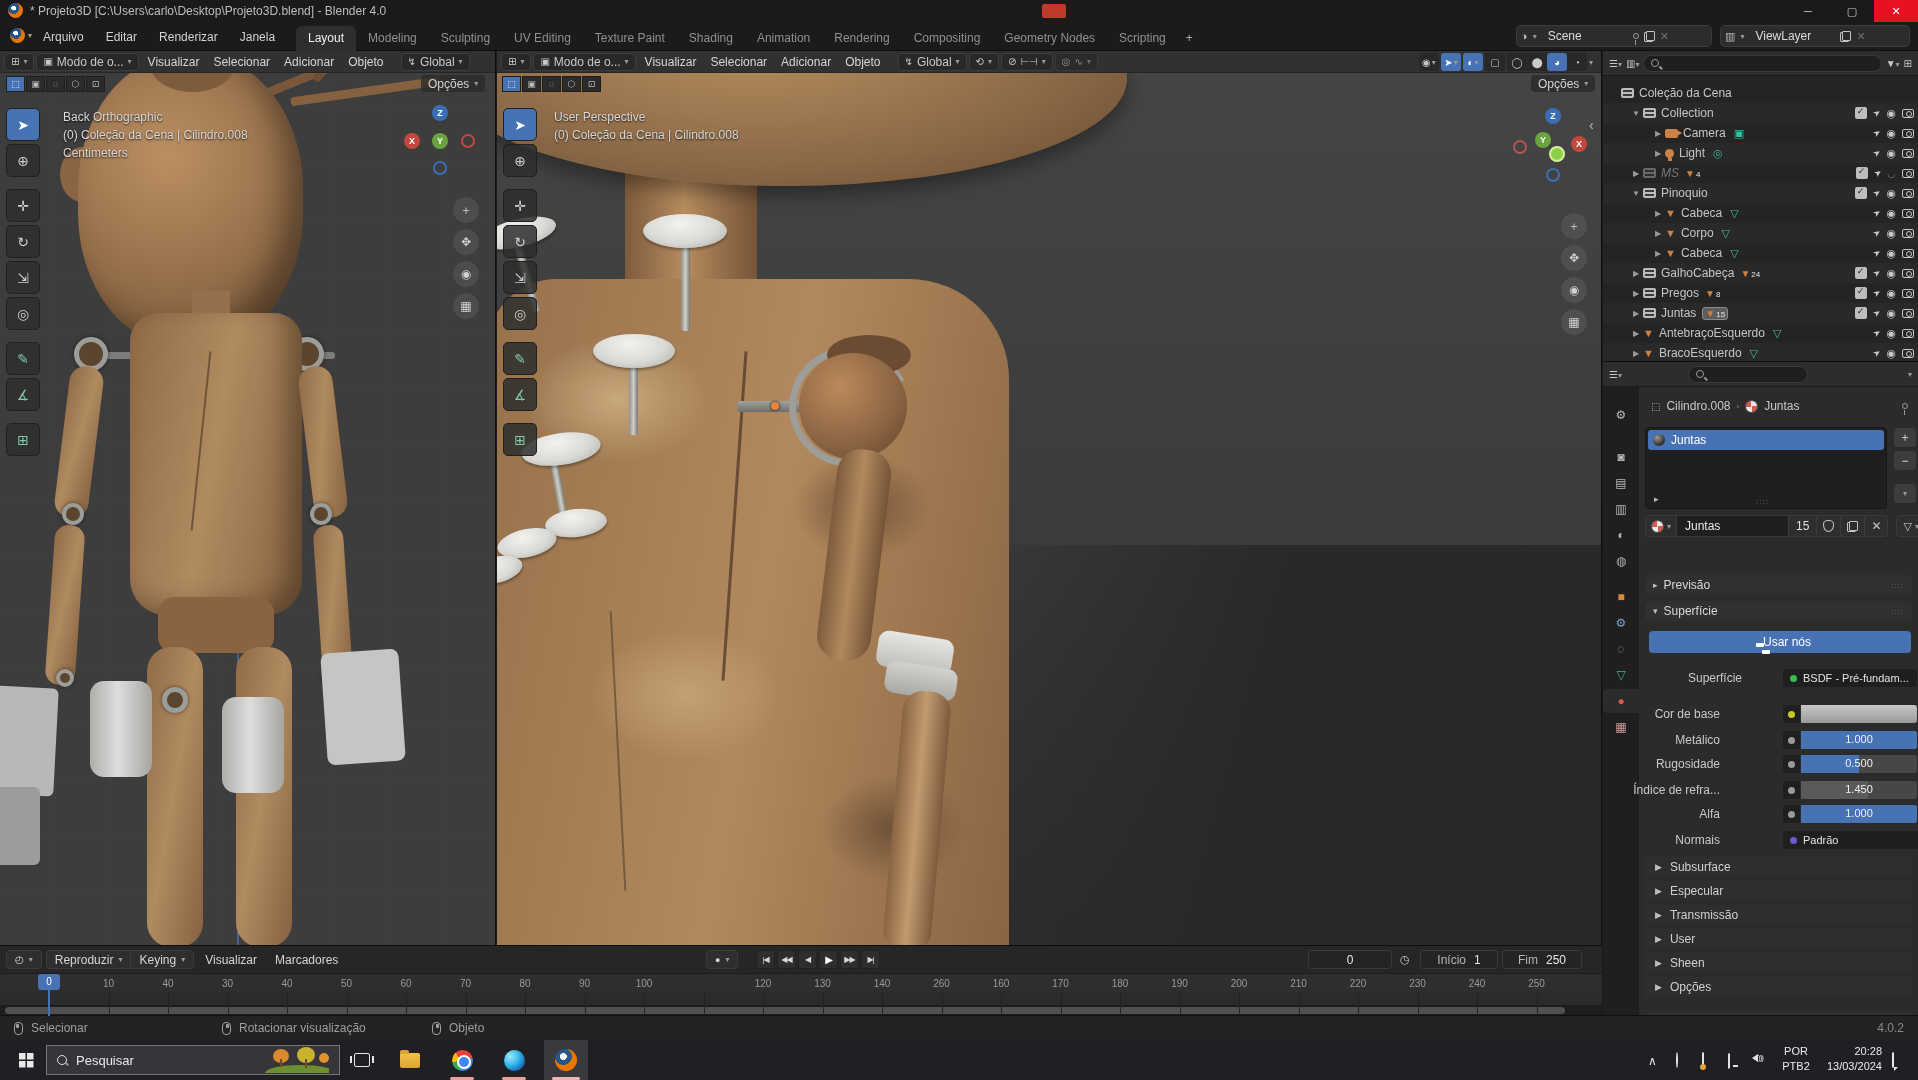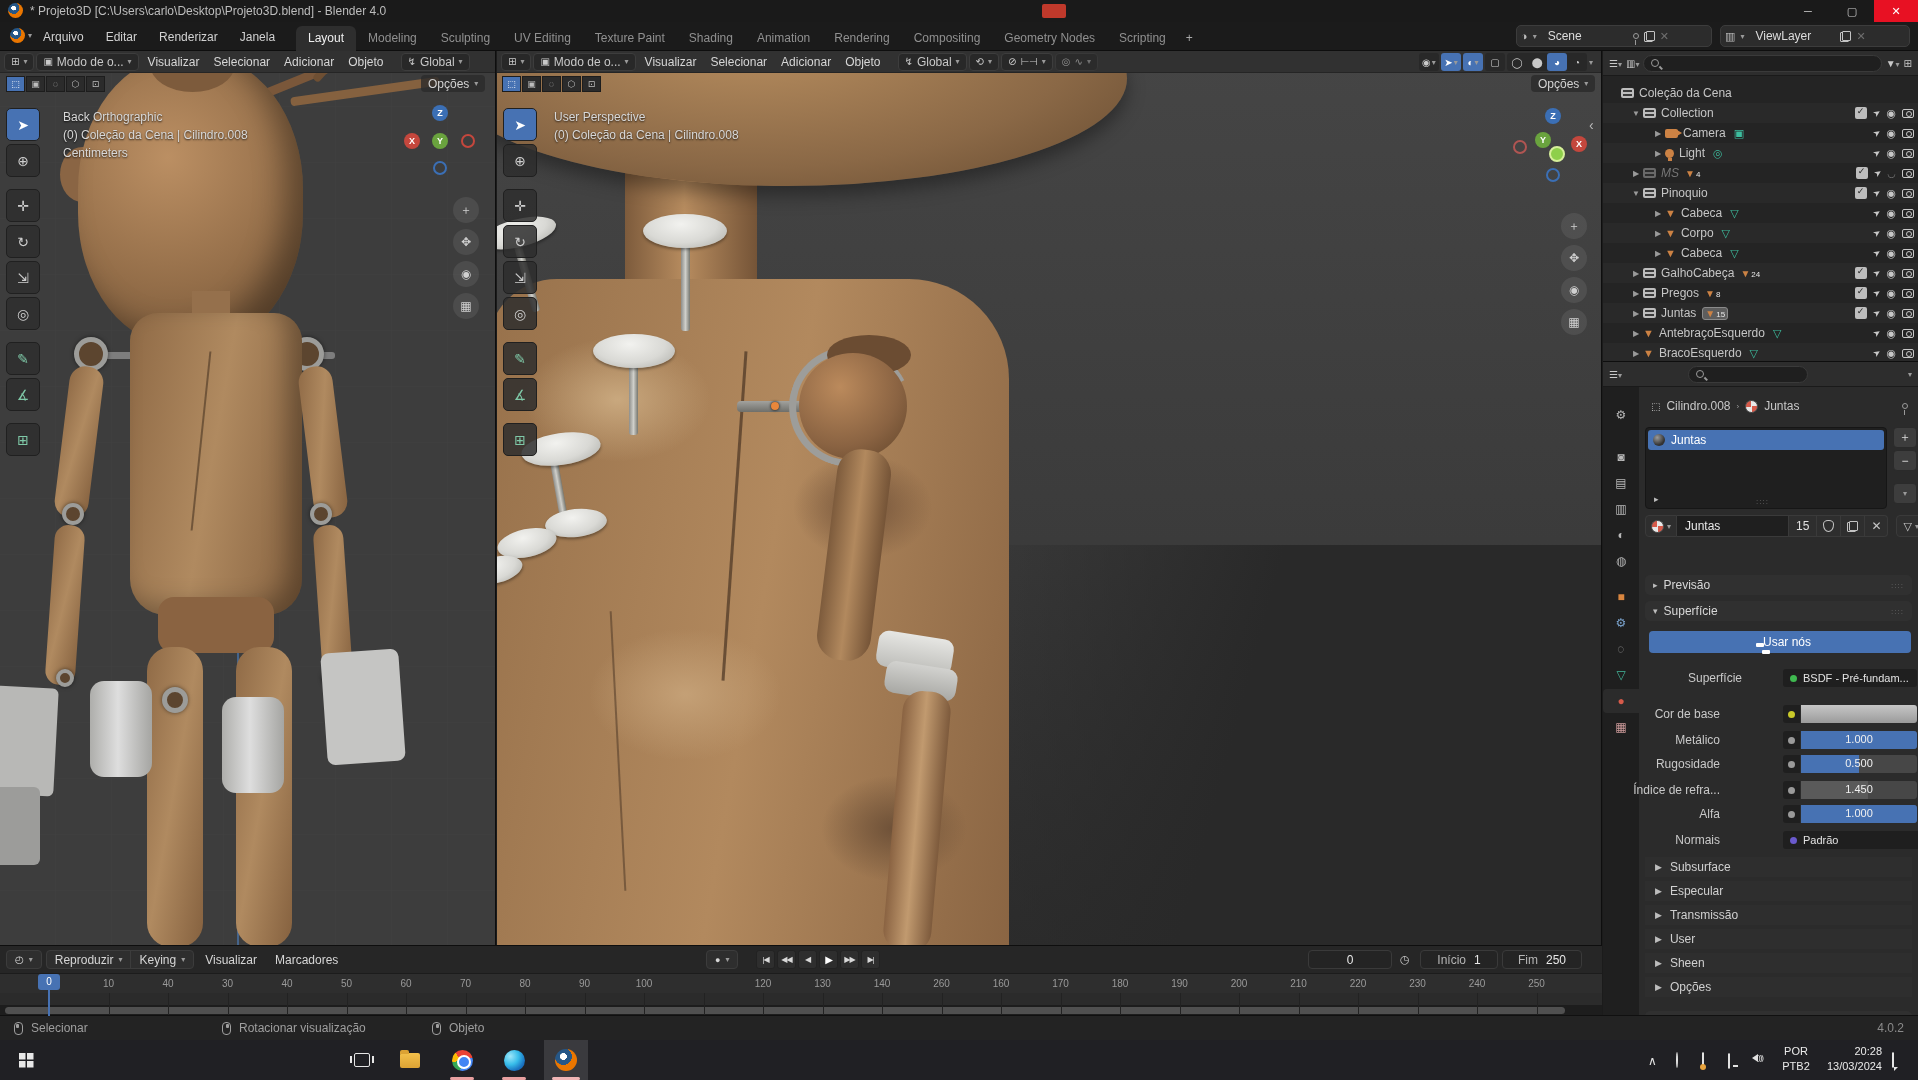--- a/index.html
+++ b/index.html
@@ -983,20 +983,32 @@
           <span>Objeto</span>
         </div>
       </div>
     <div id="version">4.0.2</div>
   </div>
 
   <div id="taskbar">
     <div class="tb-btn" style="left:8px;">
         <span class="win-logo"></span>
       </div>
+    <div id="tb-search">
+      <span class="i-search" style="width:10px;height:10px;border-color:#e0e0e0;"></span>
+      <span>Pesquisar</span>
+      <div id="trees">
+        <div class="abs" style="left:0;bottom:-8px;width:70px;height:16px;border-radius:50%;background:#6d8f2f;"></div>
+        <div class="abs" style="left:8px;top:2px;width:16px;height:14px;border-radius:50%;background:#d98a2b;"></div>
+        <div class="abs" style="left:15px;top:12px;width:2px;height:8px;background:#6b4a26;"></div>
+        <div class="abs" style="left:32px;top:0;width:18px;height:16px;border-radius:50%;background:#c9b32e;"></div>
+        <div class="abs" style="left:40px;top:12px;width:2px;height:9px;background:#6b4a26;"></div>
+        <div class="abs" style="left:54px;top:6px;width:10px;height:10px;border-radius:50%;background:#e0922f;"></div>
+      </div>
+    </div>
     <div class="tb-btn" style="left:344px;">
         <span class="taskview-ico"></span>
       </div>
     <div class="tb-btn" style="left:392px;">
         <span class="folder-ico"></span>
       </div>
     <div class="tb-btn" style="left:444px;">
         <span class="chrome-ico"></span>
       </div>
     <div class="tb-underline" style="left:450px;width:24px;"></div>

